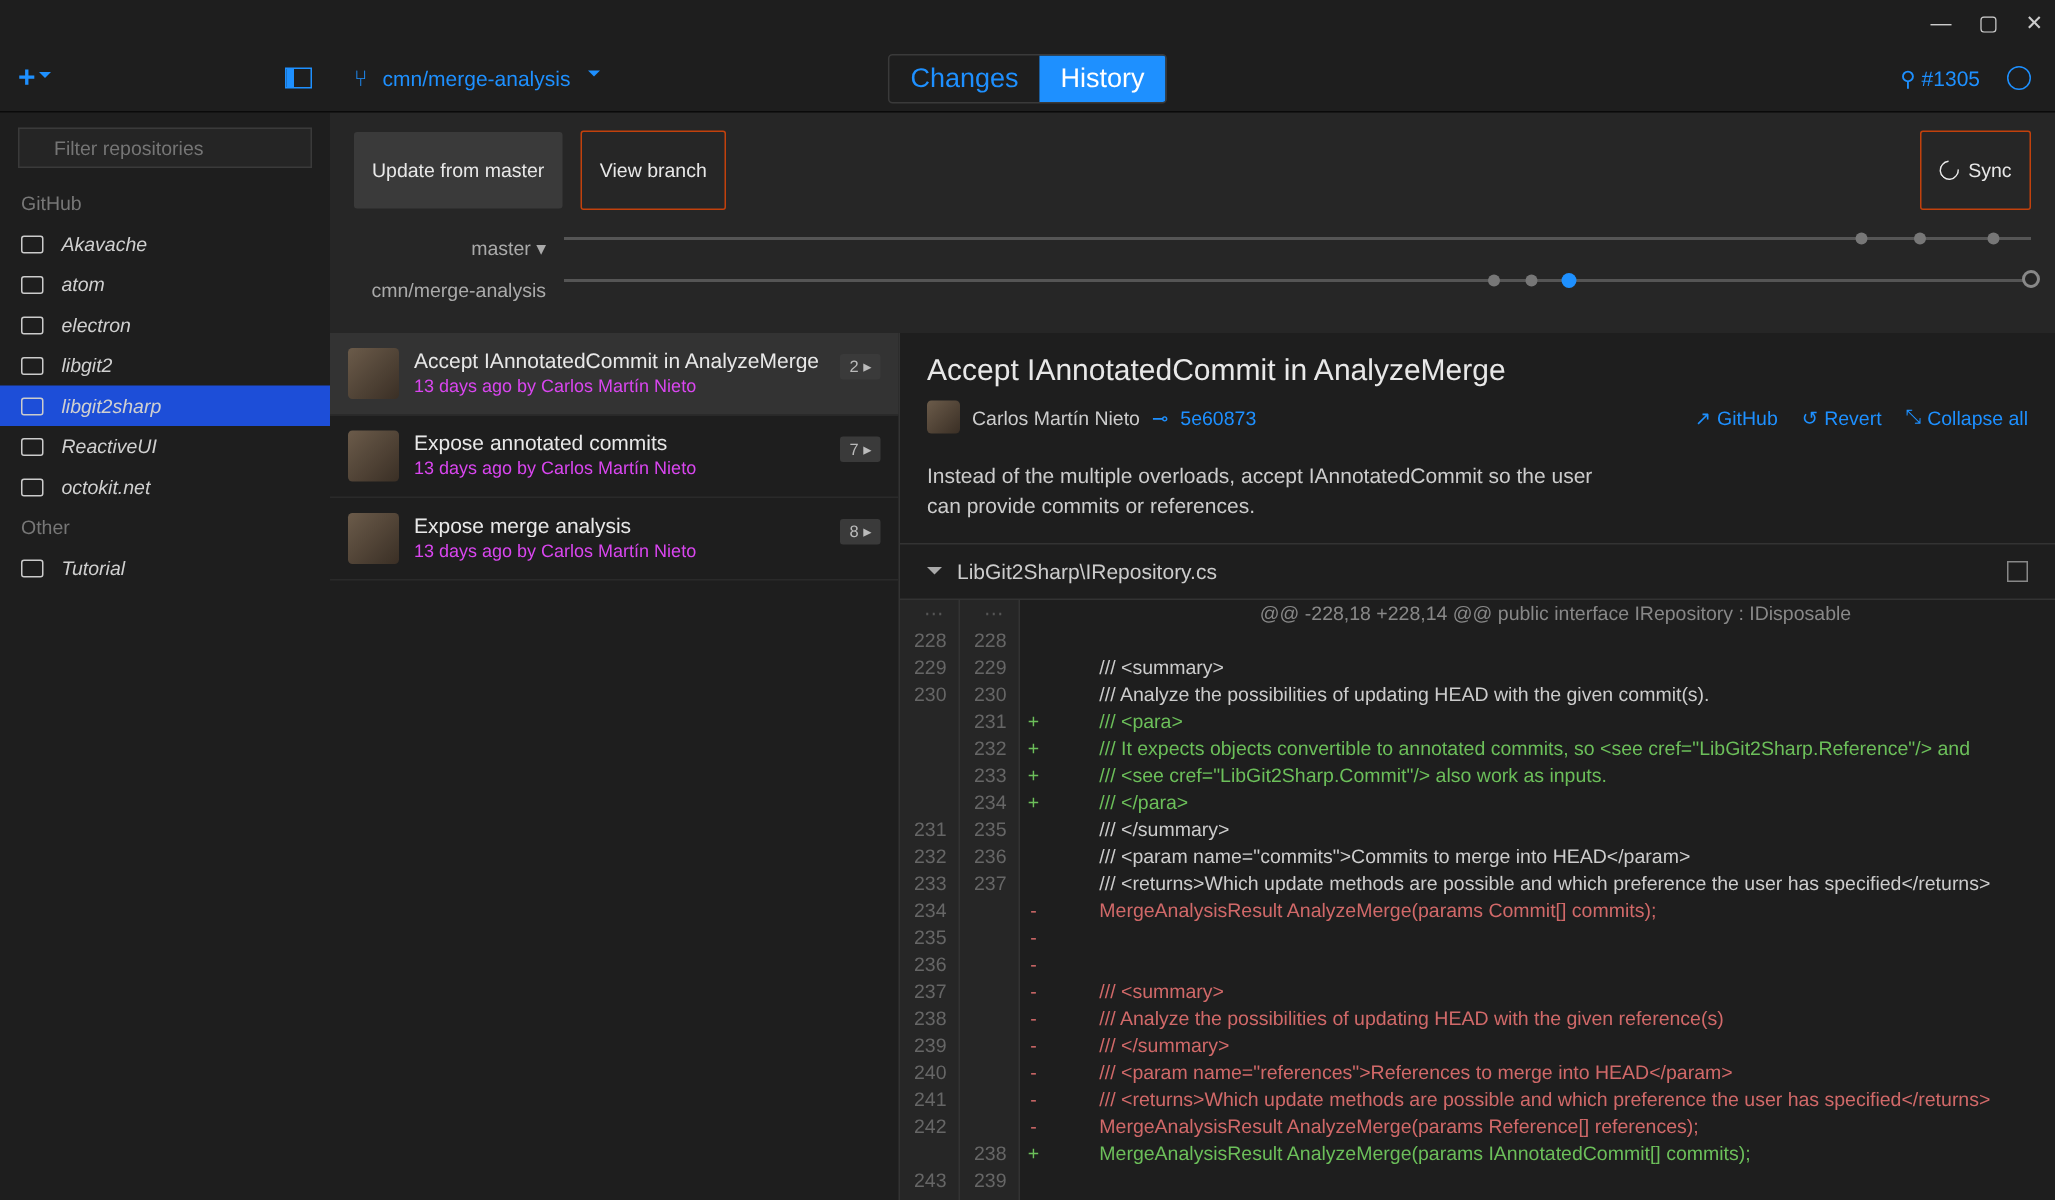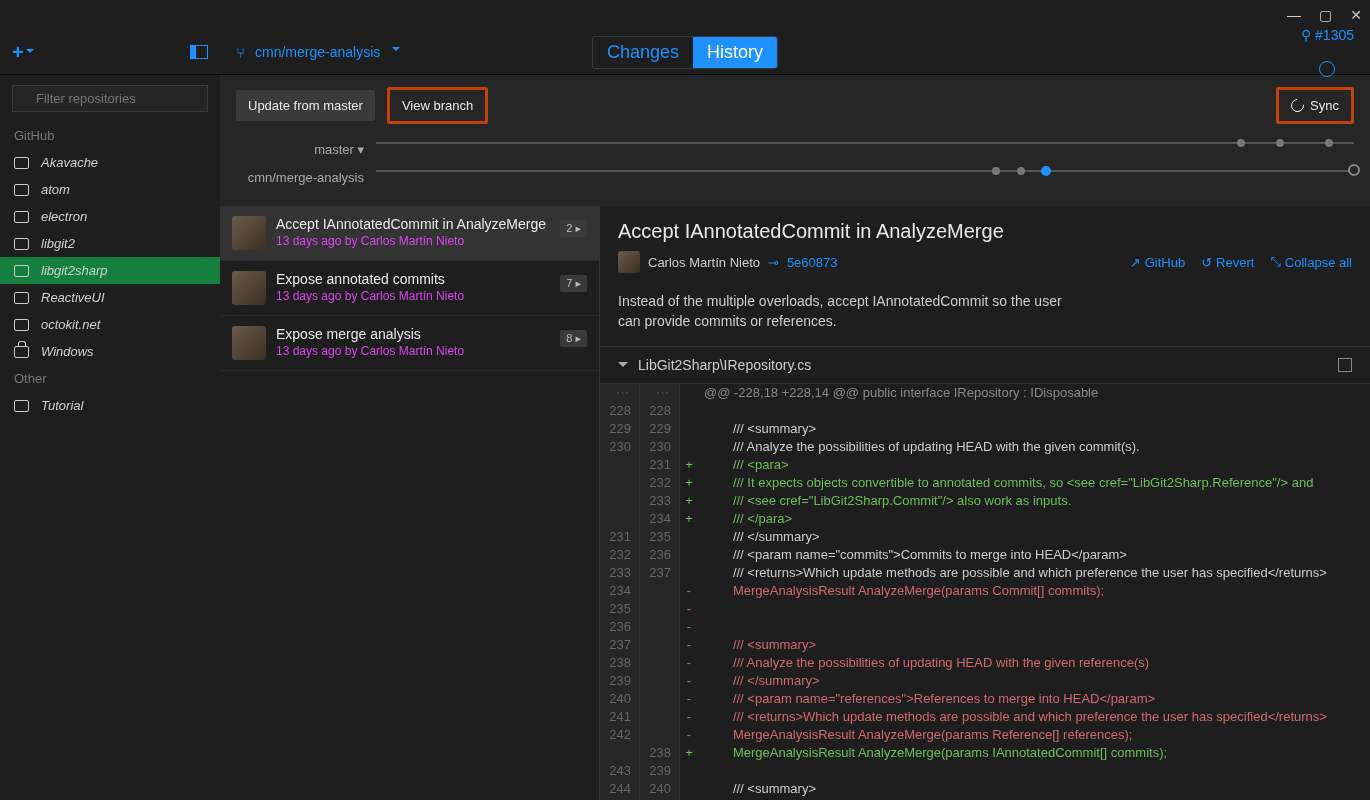--- a/index.html
+++ b/index.html
@@ -16,39 +16,39 @@
 .sidebar-toggle::after { content:""; position:absolute; left:0; top:0; width:5px; height:100%; background:#1e90ff; }
 
 .branch-area { display:flex; align-items:center; gap:10px; color:#1e90ff; font-size:14px; padding-left:16px; }
 .branch-icon { font-size:15px; }
 
 .tabs-center { position:absolute; left:50%; transform:translateX(-50%); display:flex; border:1px solid #3a3a3a; border-radius:3px; overflow:hidden; }
 .tabs-center div { padding:5px 14px; font-size:18px; cursor:pointer; }
 .tabs-center .inactive { color:#1e90ff; }
 .tabs-center .active { background:#1e90ff; color:#fff; }
 
-.topbar .right { margin-left:auto; display:flex; align-items:center; gap:18px; padding-right:16px; color:#1e90ff; font-size:14px;flex-direction:column; }
+.topbar .right { margin-left:auto; display:flex; align-items:center; gap:18px; padding-right:16px; color:#1e90ff; font-size:14px; }
 .gear { width:16px; height:16px; border:1.5px solid #1e90ff; border-radius:50%; position:relative; cursor:pointer; }
 
 .main { display:flex; height:725px; }
 
 .sidebar { width:220px; background:#1e1e1e; padding:10px 0; font-size:13px; }
 .filter { margin:0 12px 10px 12px; }
 .filter input { width:100%; background:#252525; border:1px solid #3a3a3a; color:#aaa; padding:5px 23px; font-size:13px; outline:none; }
 .group-label { color:#777; padding:6px 14px; font-size:13px; }
 .repo { display:flex; align-items:center; gap:12px; padding:6px 14px; cursor:pointer; color:#d0d0d0;font-style:italic; }
-.repo.selected { background:#15803d; }
+.repo.selected { background:#1d4ed8; }
 .repo-icon { width:15px; height:12px; border:1.3px solid #ccc; border-radius:2px; position:relative; }
 .repo-icon.lock::after { content:""; position:absolute; top:-6px; left:3px; width:6px; height:5px; border:1.3px solid #ccc; border-bottom:none; border-radius:3px 3px 0 0; }
 
 .content { flex:1; display:flex; flex-direction:column; background:#1e1e1e; }
 
 .toolbar { display:flex; align-items:center; padding:12px 16px; gap:12px; background:#262626; }
-.btn { background:#3a3a3a; color:#e8e8e8; border:none; padding:8px 12px; font-size:13px; border-radius:2px; cursor:pointer; }
-.btn.outline { background:transparent; border:3px solid #c2410c; }
+.btn { background:#3a3a3a; color:#e8e8e8; border:none; padding:18px 12px; font-size:13px; border-radius:2px; cursor:pointer; }
+.btn.outline { background:transparent; border:1px solid #c2410c; }
 .btn.sync { margin-left:auto; display:flex; align-items:center; gap:6px; }
 .sync-icon { display:inline-block; width:13px; height:13px; border:1.5px solid #e8e8e8; border-radius:50%; border-top-color:transparent; transform:rotate(40deg); }
 
 .graph { padding:6px 16px 14px 16px; background:#262626; font-size:13px; color:#aaa; }
 .graph-row { display:flex; align-items:flex-start; height:22px; }
 .graph-label { width:140px; text-align:right; padding-right:12px; }
 .graph-line { flex:1; height:2px; background:#555; position:relative; }
 .node { position:absolute; top:-3px; width:8px; height:8px; border-radius:50%; background:#777; }
 .node.active { background:#1e90ff; width:10px; height:10px; top:-4px; }
 .node.ring { background:#262626; border:2px solid #888; width:12px; height:12px; top:-6px; }
@@ -79,21 +79,21 @@
 .expand-square { width:14px; height:14px; border:1px solid #888; margin-left:auto; cursor:pointer; }
 .chevron { border:5px solid transparent; border-top-color:#aaa; margin-top:5px; }
 
 .diff { font-family:Consolas,monospace; font-size:13px; line-height:18px; }
 .diff-row { display:flex; }
 .ln { width:40px; text-align:right; padding-right:8px; color:#666; background:#262626; border-right:1px solid #333; }
 .ln2 { width:40px; text-align:right; padding-right:8px; color:#666; background:#262626; border-right:1px solid #333; }
 .sign { width:18px; text-align:center; }
 .code { flex:1; padding-left:6px; white-space:pre; color:#ccc; overflow:hidden; }
 .hunk .ln,.hunk .ln2 { color:#555; letter-spacing:2px; }
-.hunk .code { color:#888; }
+.hunk .code { color:#888;text-align:center; }
 .add .sign,.add .code { color:#6cbf5a; }
 .del .sign,.del .code { color:#d16969; }
 </style>
 </head>
 <body>
 
 <div class="titlebar">
   <span>—</span>
   <span>▢</span>
   <span>✕</span>
@@ -145,24 +145,20 @@
           <span>libgit2sharp</span>
         </div>
         <div class="repo">
           <span class="repo-icon"></span>
           <span>ReactiveUI</span>
         </div>
         <div class="repo">
           <span class="repo-icon"></span>
           <span>octokit.net</span>
         </div>
-        <div class="repo">
-          <span class="repo-icon lock"></span>
-          <span>Windows</span>
-        </div>
         <div class="group-label">Other</div>
         <div class="repo">
           <span class="repo-icon"></span>
           <span>Tutorial</span>
         </div>
       </div>
   </aside>
 
   <section class="content">
     <div class="toolbar">

